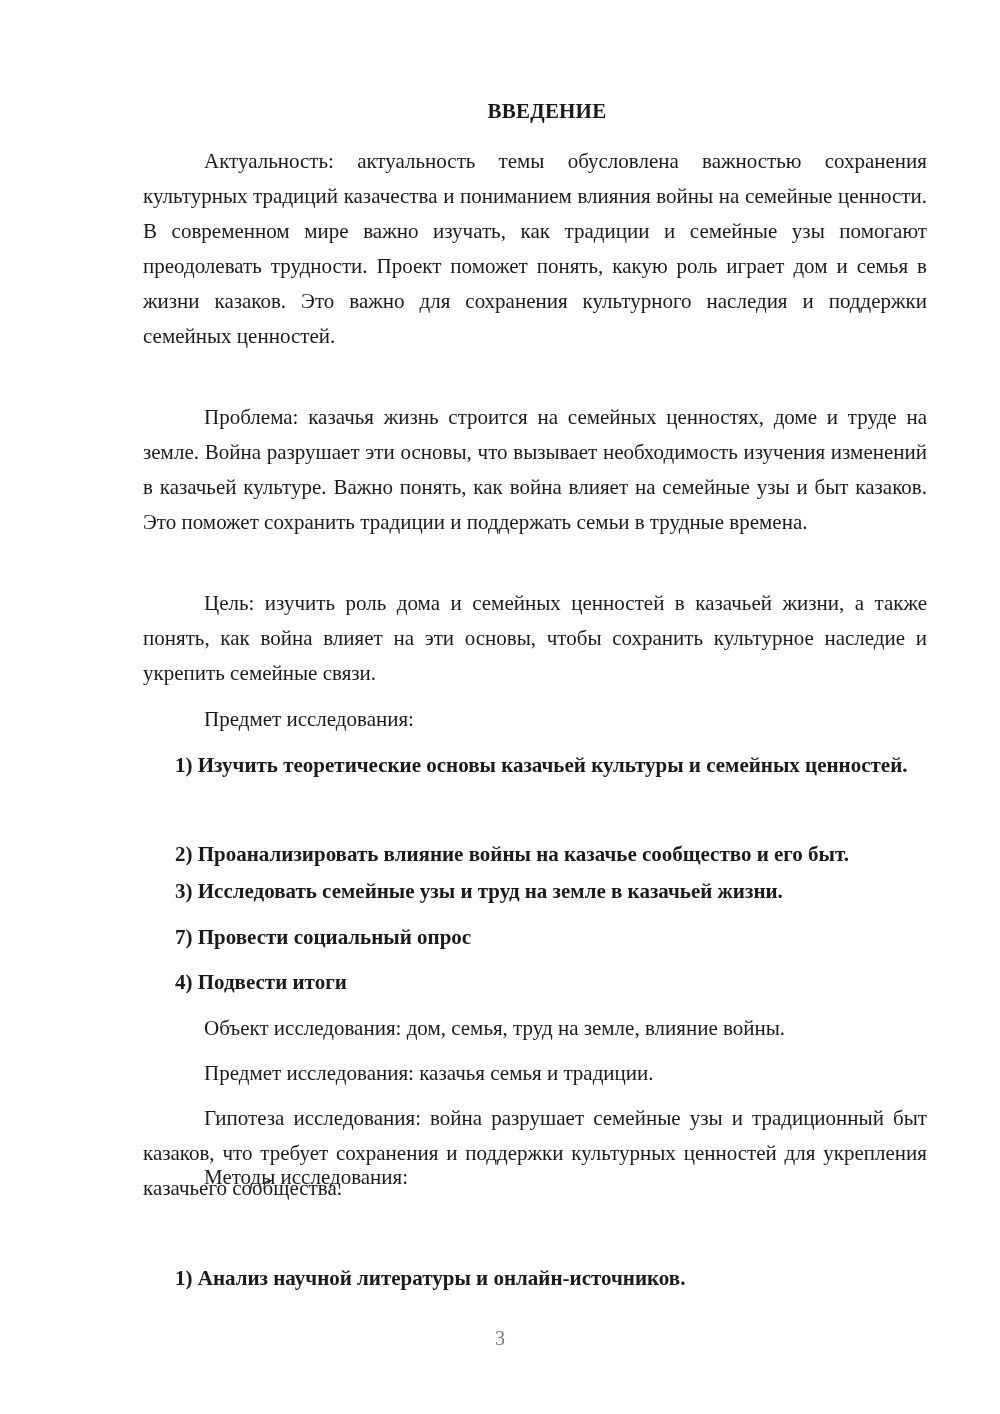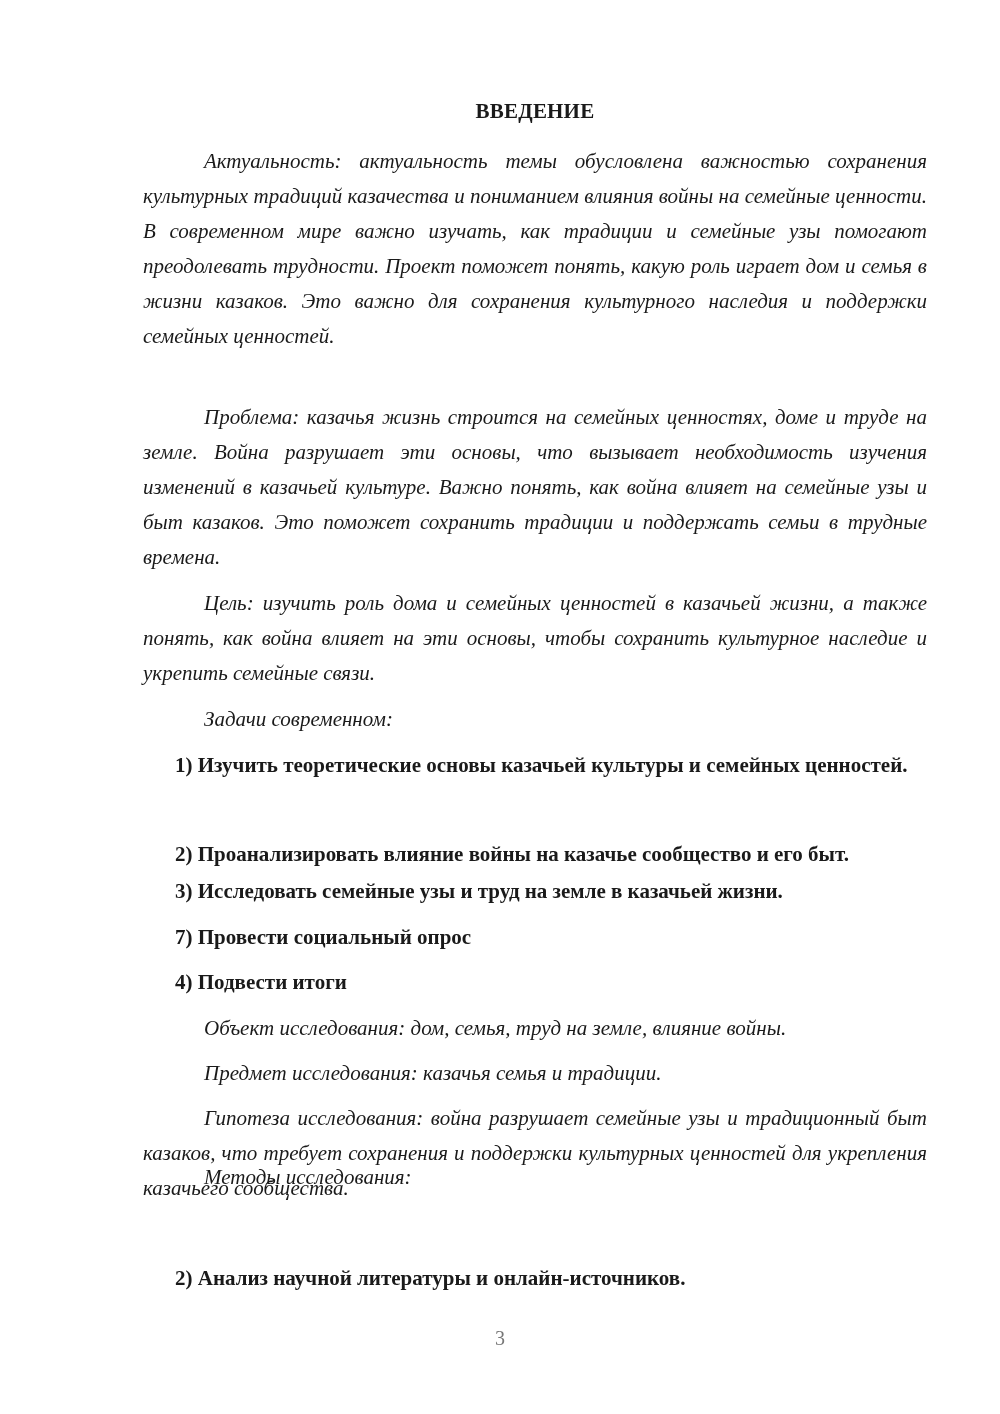--- a/index.html
+++ b/index.html
@@ -17,39 +17,39 @@
     }
     .page {
       position: absolute;
       left: 143px;
       top: 0;
       width: 784px;
     }
     .title {
       position: absolute;
       top: 97px;
-      left: 0;
+      left: 12px;
       width: 784px;
       text-align: center;
       font-weight: bold;
       font-size: 21px;
       line-height: 28px;
       letter-spacing: 0.2px;
     }
     .para {
       position: absolute;
       left: 0;
       width: 784px;
       font-size: 21px;
       line-height: 35px;
       text-align: justify;
       text-align-last: left;
       margin: 0;
     }
-    .indent { text-indent: 61px; font-style: italic; }
+    .indent { text-indent: 61px; }
     .list-indent { text-indent: 32px; font-weight: bold; }
     .page-num {
       position: absolute;
       top: 1327px;
       left: 0;
       width: 1000px;
       text-align: center;
       font-size: 20px;
       color: #777777;
     }
@@ -59,30 +59,30 @@
 
 <div class="page">
   <div class="title">ВВЕДЕНИЕ</div>
 
   <p class="para indent" style="top:144px;">Актуальность: актуальность темы обусловлена важностью сохранения культурных традиций казачества и пониманием влияния войны на семейные ценности. В современном мире важно изучать, как традиции и семейные узы помогают преодолевать трудности. Проект поможет понять, какую роль играет дом и семья в жизни казаков. Это важно для сохранения культурного наследия и поддержки семейных ценностей.</p>
 
   <p class="para indent" style="top:400px;">Проблема: казачья жизнь строится на семейных ценностях, доме и труде на земле. Война разрушает эти основы, что вызывает необходимость изучения изменений в казачьей культуре. Важно понять, как война влияет на семейные узы и быт казаков. Это поможет сохранить традиции и поддержать семьи в трудные времена.</p>
 
   <p class="para indent" style="top:586px;">Цель: изучить роль дома и семейных ценностей в казачьей жизни, а также понять, как война влияет на эти основы, чтобы сохранить культурное наследие и укрепить семейные связи.</p>
 
-  <p class="para indent" style="top:702px;">Задачи современном:</p>
+  <p class="para indent" style="top:702px;">Предмет исследования:</p>
 
   <p class="para list-indent" style="top:748px;">1) Изучить теоретические основы казачьей культуры и семейных ценностей.</p>
   <p class="para list-indent" style="top:837px;">2) Проанализировать влияние войны на казачье сообщество и его быт.</p>
   <p class="para list-indent" style="top:874px;">3) Исследовать семейные узы и труд на земле в казачьей жизни.</p>
   <p class="para list-indent" style="top:920px;">7) Провести социальный опрос</p>
   <p class="para list-indent" style="top:965px;">4) Подвести итоги</p>
 
   <p class="para indent" style="top:1011px;">Объект исследования: дом, семья, труд на земле, влияние войны.</p>
   <p class="para indent" style="top:1056px;">Предмет исследования: казачья семья и традиции.</p>
 
   <p class="para indent" style="top:1101px;">Гипотеза исследования: война разрушает семейные узы и традиционный быт казаков, что требует сохранения и поддержки культурных ценностей для укрепления казачьего сообщества.</p>
 
   <p class="para indent" style="top:1160px;">Методы исследования:</p>
-  <p class="para list-indent" style="top:1261px;">2) Анализ научной литературы и онлайн-источников.</p>
+  <p class="para list-indent" style="top:1261px;">1) Анализ научной литературы и онлайн-источников.</p>
 </div>
 
 <div class="page-num">3</div>
 
 </body></html>

